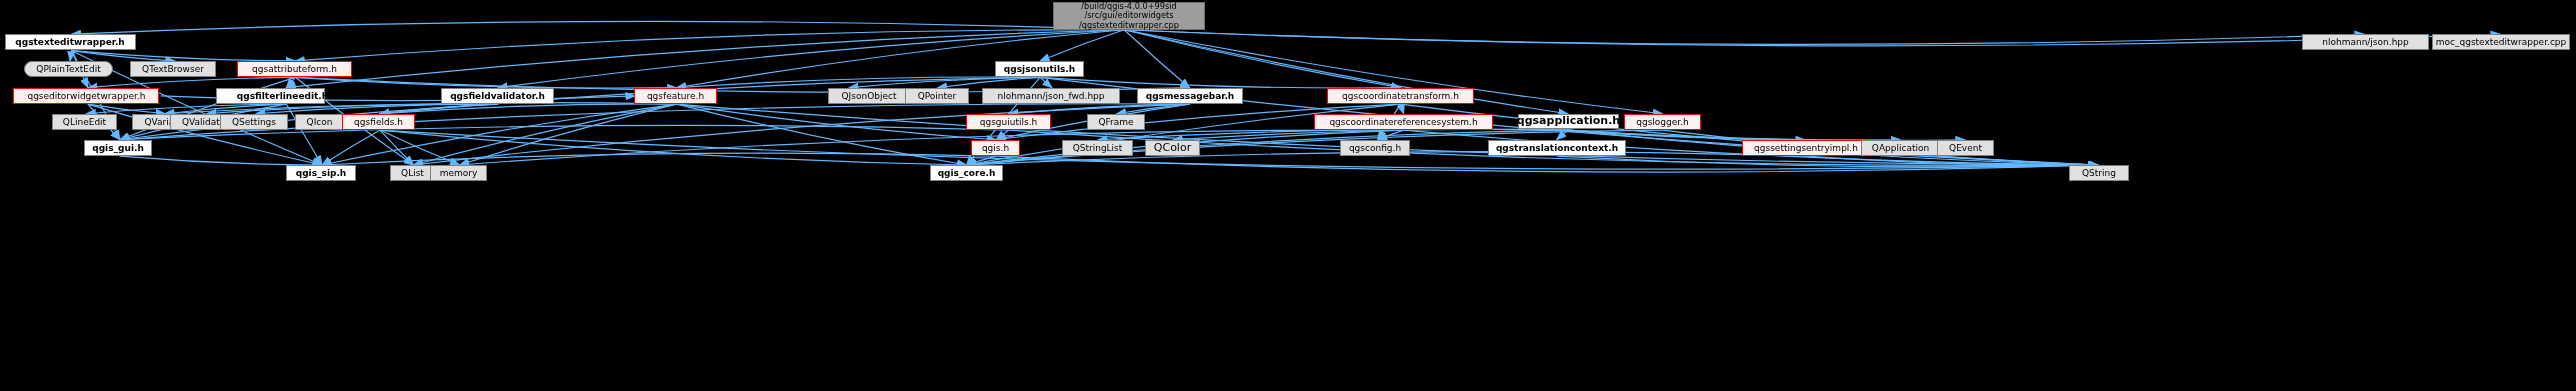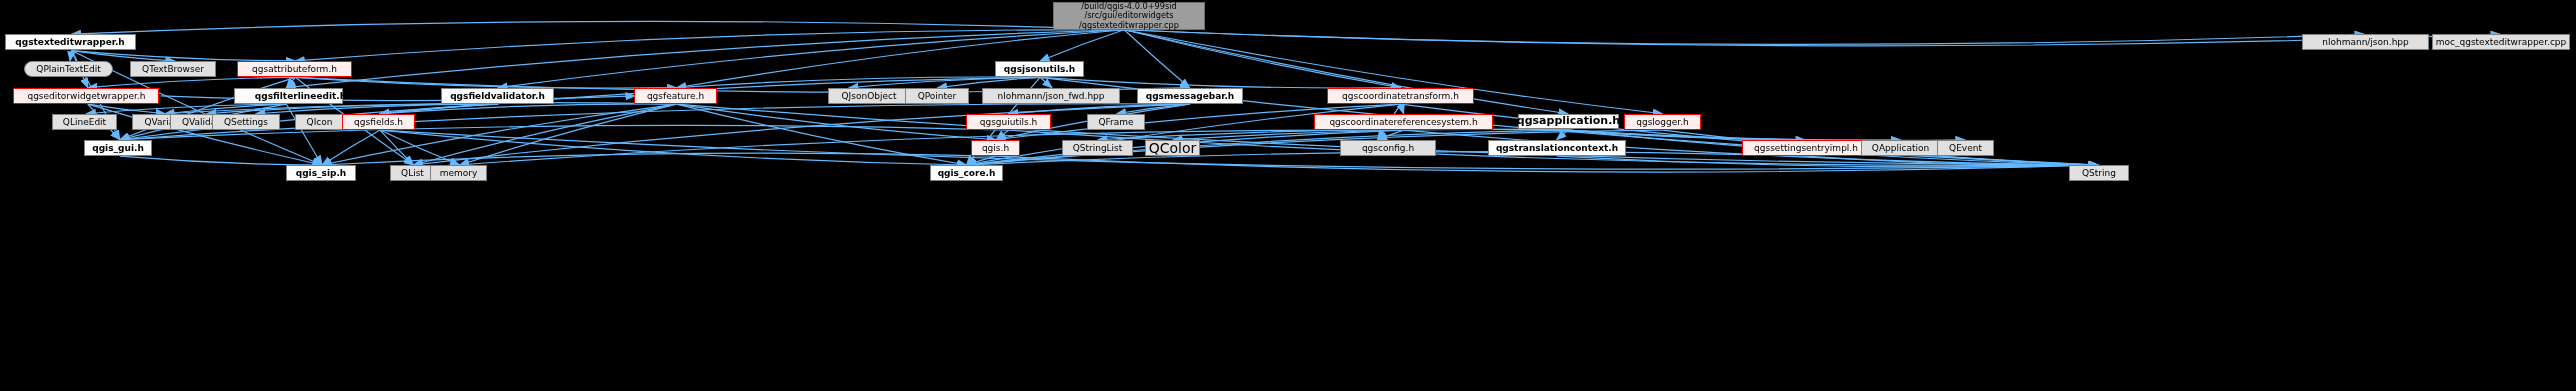--- a/index.html
+++ b/index.html
@@ -123,44 +123,44 @@
 /src/gui/editorwidgets
 /qgstexteditwrapper.cpp</div>
       <div class="node plain" style="left: 4.5px; top: 34px; width: 131px; height: 16.4px; font-size: 9px;">qgstexteditwrapper.h</div>
       <div class="node " style="left: 2302px; top: 34px; width: 127px; height: 16.4px; font-size: 9px;">nlohmann/json.hpp</div>
       <div class="node " style="left: 2432px; top: 34px; width: 138px; height: 16.4px; font-size: 9px;">moc_qgstexteditwrapper.cpp</div>
       <div class="node " style="left: 24px; top: 61px; width: 89px; height: 16.4px; font-size: 9px; border-radius: 8px;">QPlainTextEdit</div>
       <div class="node " style="left: 130px; top: 61px; width: 86px; height: 16.4px; font-size: 9px;">QTextBrowser</div>
       <div class="node hl" style="left: 237px; top: 61px; width: 115px; height: 16.4px; font-size: 9px;">qgsattributeform.h</div>
       <div class="node plain" style="left: 995px; top: 61px; width: 89px; height: 16.4px; font-size: 9px;">qgsjsonutils.h</div>
       <div class="node hl" style="left: 13.4px; top: 88px; width: 146px; height: 16.4px; font-size: 9px;">qgseditorwidgetwrapper.h</div>
-      <div class="node plain" style="left: 234px; top: 88px; width: 109px; height: 16.4px; font-size: 9px; padding-left: 24px;">qgsfilterlineedit.h</div>
+      <div class="node plain" style="left: 216px; top: 88px; width: 109px; height: 16.4px; font-size: 9px; padding-left: 24px;">qgsfilterlineedit.h</div>
       <div class="node plain" style="left: 441px; top: 88px; width: 113px; height: 16.4px; font-size: 9px;">qgsfieldvalidator.h</div>
       <div class="node hl" style="left: 634px; top: 88px; width: 83px; height: 16.4px; font-size: 9px;">qgsfeature.h</div>
       <div class="node " style="left: 808px; top: 88px; width: 82px; height: 16.4px; font-size: 9px; margin-left: 20px;">QJsonObject</div>
       <div class="node " style="left: 905px; top: 88px; width: 64px; height: 16.4px; font-size: 9px;">QPointer</div>
       <div class="node " style="left: 982px; top: 88px; width: 138px; height: 16.4px; font-size: 9px;">nlohmann/json_fwd.hpp</div>
       <div class="node plain" style="left: 1137px; top: 88px; width: 106px; height: 16.4px; font-size: 9px;">qgsmessagebar.h</div>
       <div class="node hl" style="left: 1327px; top: 88px; width: 147px; height: 16.4px; font-size: 9px;">qgscoordinatetransform.h</div>
       <div class="node " style="left: 52px; top: 114px; width: 65px; height: 16.4px; font-size: 9px;">QLineEdit</div>
       <div class="node " style="left: 132px; top: 114px; width: 64px; height: 16.4px; font-size: 9px;">QVariant</div>
       <div class="node " style="left: 170px; top: 114px; width: 71px; height: 16.4px; font-size: 9px;">QValidator</div>
-      <div class="node " style="left: 212px; top: 114px; width: 68px; height: 16.4px; font-size: 9px;">QSettings</div>
+      <div class="node " style="left: 220px; top: 114px; width: 68px; height: 16.4px; font-size: 9px;">QSettings</div>
       <div class="node " style="left: 295px; top: 114px; width: 49px; height: 16.4px; font-size: 9px;">QIcon</div>
       <div class="node hl" style="left: 342px; top: 114px; width: 73px; height: 16.4px; font-size: 9px;">qgsfields.h</div>
       <div class="node hl" style="left: 966px; top: 114px; width: 85px; height: 16.4px; font-size: 9px;">qgsguiutils.h</div>
       <div class="node " style="left: 1087px; top: 114px; width: 58px; height: 16.4px; font-size: 9px;">QFrame</div>
       <div class="node hl" style="left: 1314px; top: 114px; width: 179px; height: 16.4px; font-size: 9px;">qgscoordinatereferencesystem.h</div>
       <div class="node plain" style="left: 1518px; top: 114px; width: 101px; height: 15px; font-size: 11px;">qgsapplication.h</div>
       <div class="node hl" style="left: 1624px; top: 114px; width: 77px; height: 16.4px; font-size: 9px;">qgslogger.h</div>
       <div class="node plain" style="left: 84px; top: 140px; width: 68px; height: 16.4px; font-size: 9px;">qgis_gui.h</div>
       <div class="node hl" style="left: 971px; top: 140px; width: 49px; height: 16.4px; font-size: 9px;">qgis.h</div>
       <div class="node " style="left: 1062px; top: 140px; width: 71px; height: 16.4px; font-size: 9px;">QStringList</div>
-      <div class="node " style="left: 1145px; top: 140px; width: 55px; height: 16.4px; font-size: 14px;">QColor</div>
-      <div class="node " style="left: 1340px; top: 140px; width: 96px; height: 16.4px; font-size: 9px;">qgsconfig.h</div>
+      <div class="node " style="left: 1145px; top: 140px; width: 55px; height: 16.4px; font-size: 11px;">QColor</div>
+      <div class="node " style="left: 1340px; top: 140px; width: 70px; height: 16.4px; font-size: 9px;">qgsconfig.h</div>
       <div class="node plain" style="left: 1488px; top: 140px; width: 138px; height: 16.4px; font-size: 9px;">qgstranslationcontext.h</div>
       <div class="node hl" style="left: 1742px; top: 140px; width: 128px; height: 16.4px; font-size: 9px;">qgssettingsentryimpl.h</div>
       <div class="node " style="left: 1861px; top: 140px; width: 79px; height: 16.4px; font-size: 9px;">QApplication</div>
       <div class="node " style="left: 1937px; top: 140px; width: 57px; height: 16.4px; font-size: 9px;">QEvent</div>
       <div class="node plain" style="left: 286px; top: 165px; width: 70px; height: 16.4px; font-size: 9px;">qgis_sip.h</div>
       <div class="node " style="left: 390px; top: 165px; width: 45px; height: 16.4px; font-size: 9px;">QList</div>
       <div class="node " style="left: 430px; top: 165px; width: 57px; height: 16.4px; font-size: 9px;">memory</div>
       <div class="node plain" style="left: 930px; top: 165px; width: 73px; height: 16.4px; font-size: 9px;">qgis_core.h</div>
       <div class="node " style="left: 2069px; top: 165px; width: 60px; height: 16.4px; font-size: 9px;">QString</div>
     </div>

